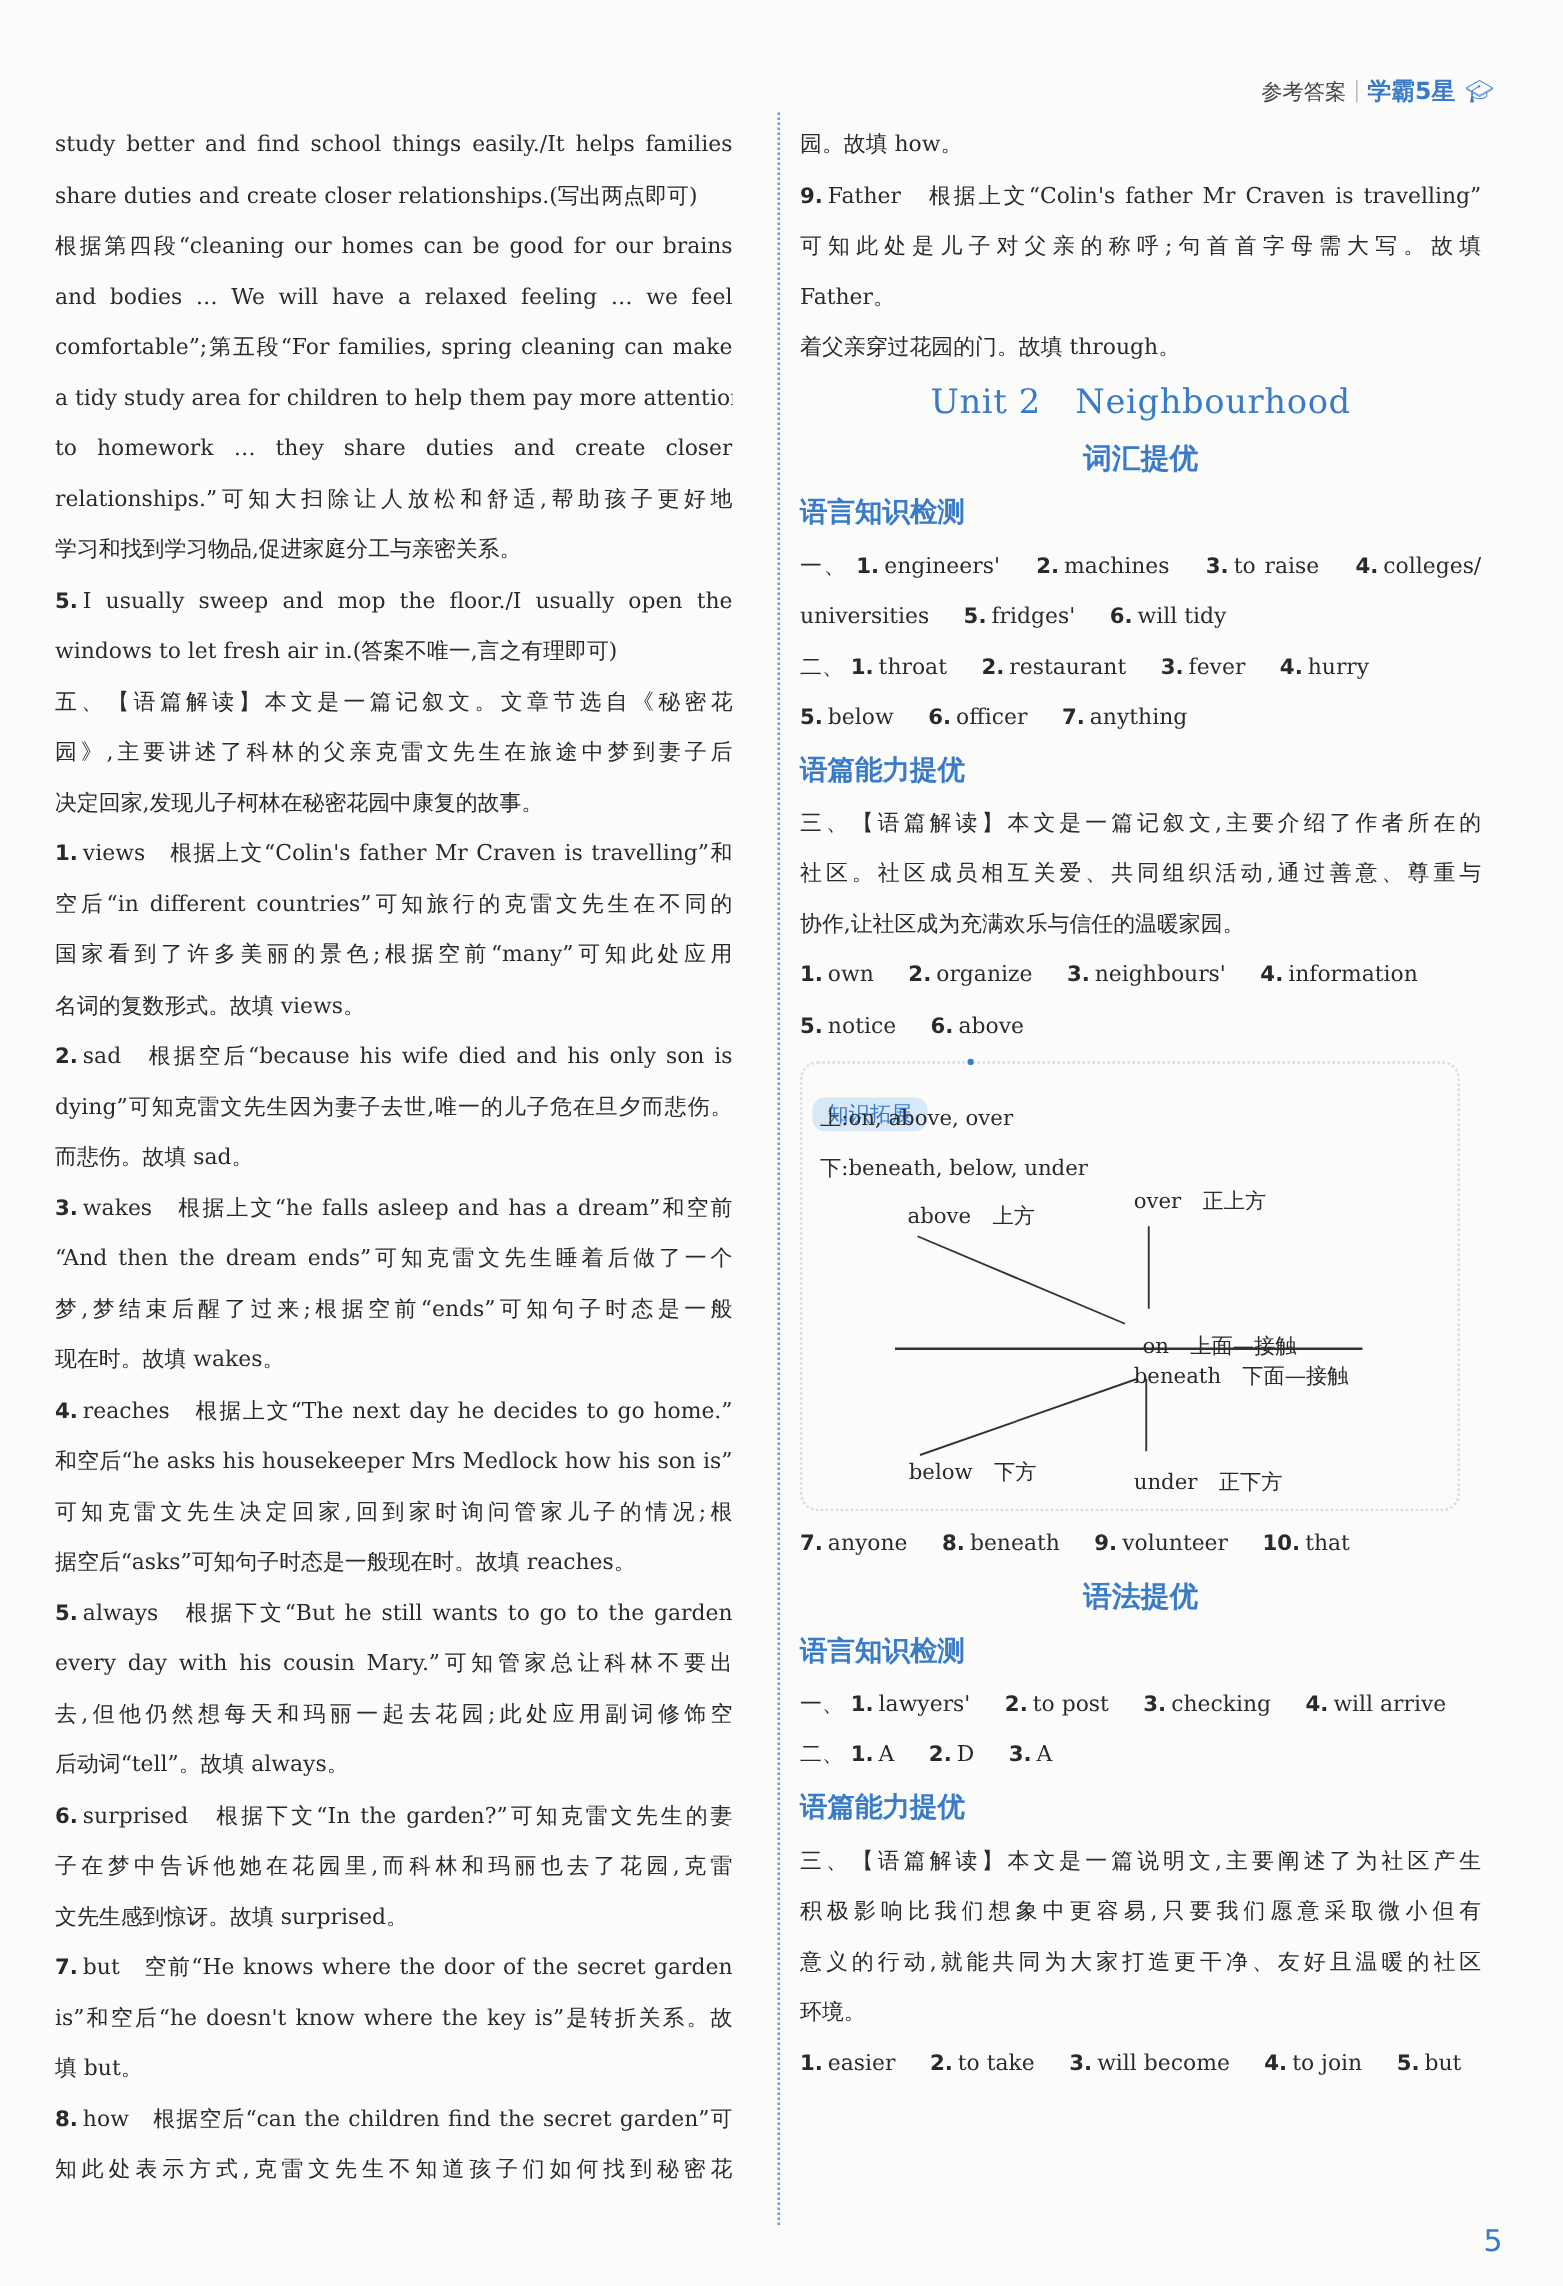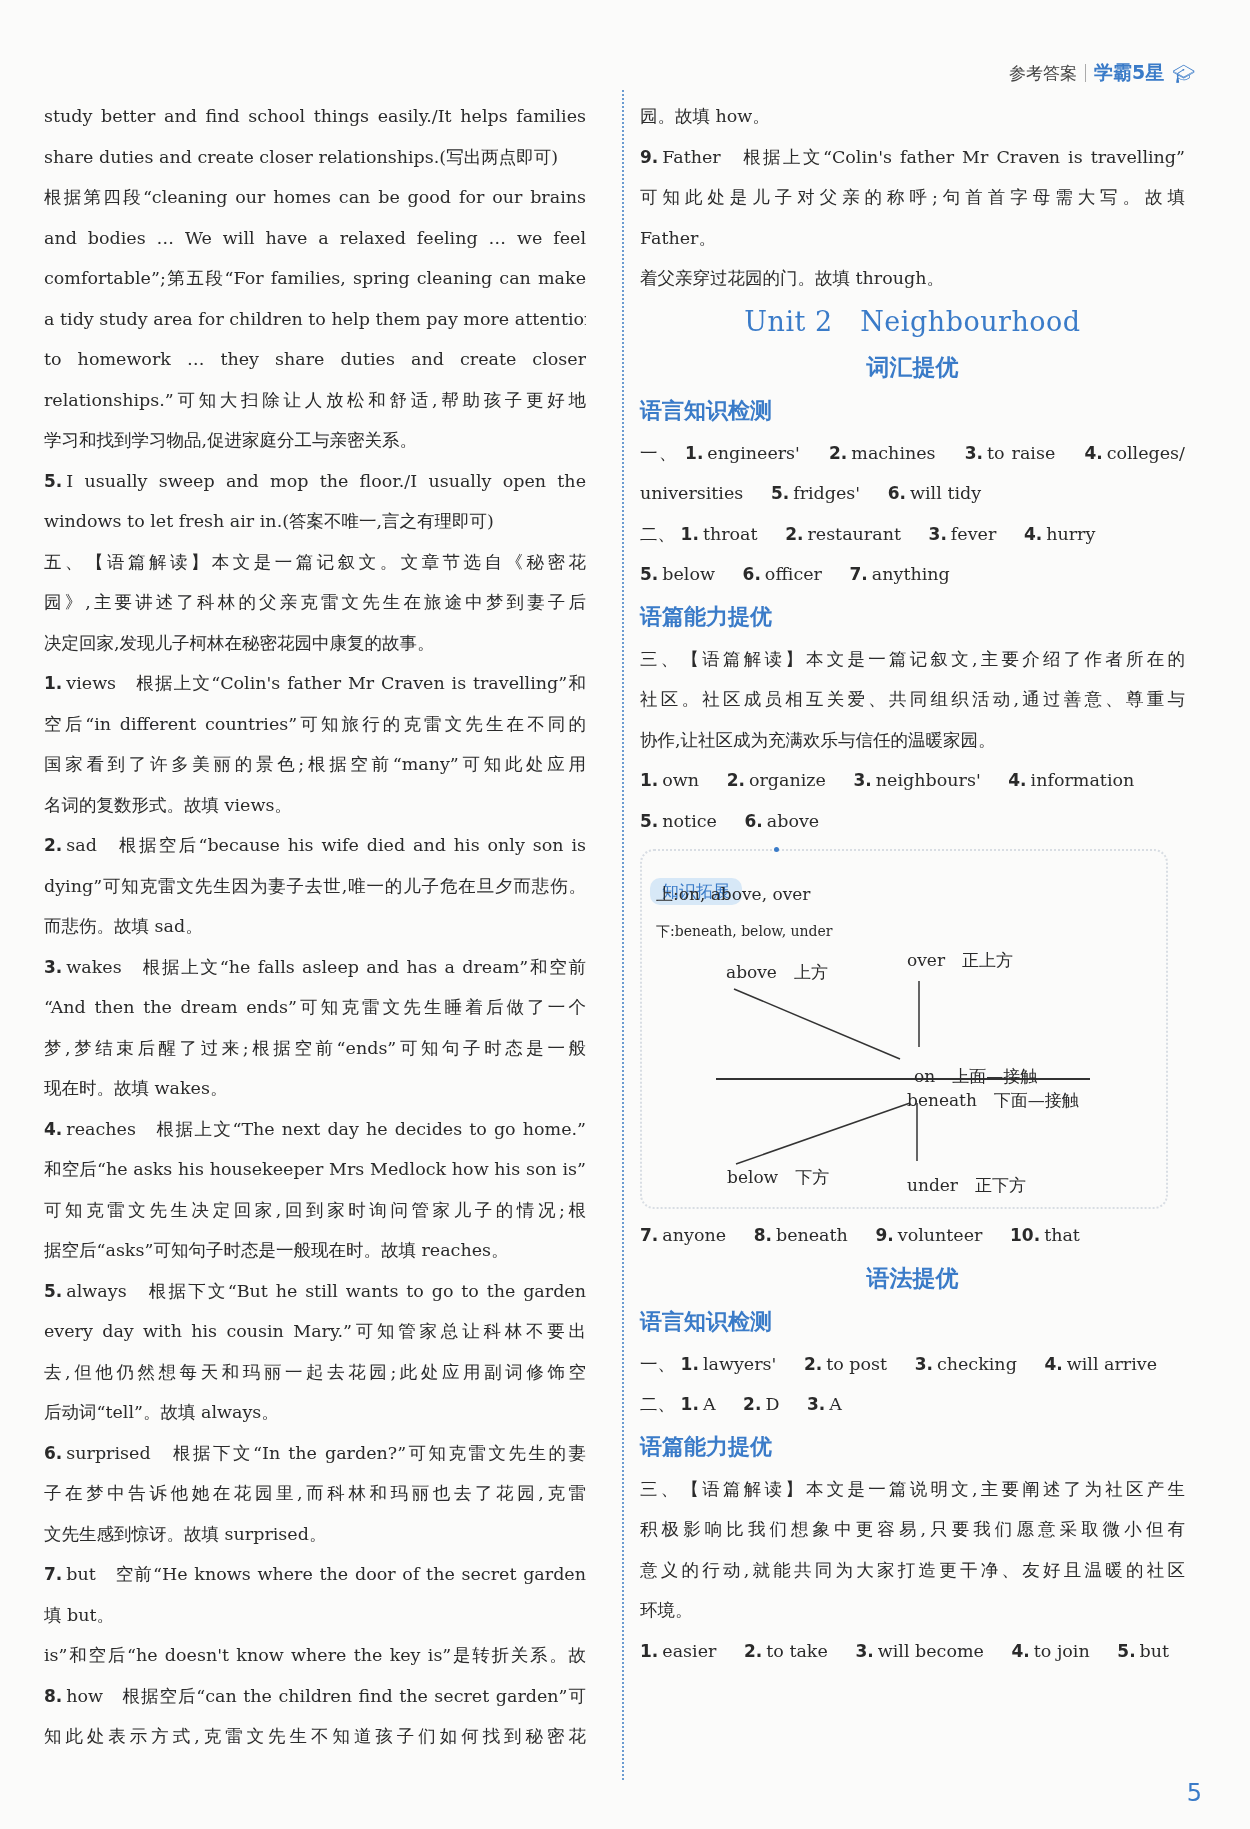--- a/index.html
+++ b/index.html
@@ -19,21 +19,21 @@
   .ln.last { text-align-last: left; }
   .num { font-family: "DejaVu Sans", sans-serif; font-weight: bold; font-size: 17px; margin-right: 4px; }
   .gap { display: inline-block; width: 22px; }
   .unit-title { font-family: "DejaVu Serif", serif; font-size: 27px; color: #3a7bc8; text-align: center; line-height: 46px; letter-spacing: 0.5px; }
   .sub-title { font-family: "DejaVu Sans", sans-serif; font-size: 23px; color: #3a7bc8; font-weight: bold; text-align: center; line-height: 44px; }
   .sec-title { font-family: "DejaVu Sans", sans-serif; font-size: 22px; color: #3a7bc8; font-weight: bold; line-height: 44px; }
   .ext-box { position: relative; margin: 8px 0 6px 0; width: 528px; height: 360px; border: 2px dotted #d8dde3; border-radius: 14px; }
   .ext-tag { position: absolute; left: 8px; top: -14px; font-family: "DejaVu Sans", sans-serif; font-size: 17px; color: #3a7bc8; background: #d7e8f7; padding: 2px 12px; border-radius: 10px; margin-top: 41px; }
   .ext-dot { position: absolute; left: 132px; top: -4px; width: 5px; height: 5px; background: #3a7bc8; border-radius: 50%; }
   .ext-line-a { position: absolute; left: 14px; top: 32px; font-size: 17px; }
-  .ext-line-b { position: absolute; left: 14px; top: 72px; font-size: 14px; }
+  .ext-line-b { position: absolute; left: 14px; top: 72px; font-size: 17px; }
   .diag { position: absolute; left: 0; top: 0; }
   .dlabel { position: absolute; font-size: 17px; white-space: nowrap; }
   .pagenum { position: absolute; right: 48px; bottom: 22px; font-family: "DejaVu Sans", sans-serif; font-size: 24px; color: #3a7bc8; }
 </style>
 </head>
 <body>
 
 <div class="page">
 
   <div class="header">
@@ -85,22 +85,22 @@
     <div class="ln"><span class="num">5.</span><span>always　根据下文“But he still wants to go to the garden</span></div>
     <div class="ln">every day with his cousin Mary.”可知管家总让科林不要出</div>
     <div class="ln">去,但他仍然想每天和玛丽一起去花园;此处应用副词修饰空</div>
     <div class="ln last">后动词“tell”。故填 always。</div>
 
     <div class="ln"><span class="num">6.</span><span>surprised　根据下文“In the garden?”可知克雷文先生的妻</span></div>
     <div class="ln">子在梦中告诉他她在花园里,而科林和玛丽也去了花园,克雷</div>
     <div class="ln last">文先生感到惊讶。故填 surprised。</div>
 
     <div class="ln"><span class="num">7.</span><span>but　空前“He knows where the door of the secret garden</span></div>
+    <div class="ln">is”和空后“he doesn't know where the key is”是转折关系。故</div>
     <div class="ln last">填 but。</div>
-    <div class="ln">is”和空后“he doesn't know where the key is”是转折关系。故</div>
 
     <div class="ln"><span class="num">8.</span><span>how　根据空后“can the children find the secret garden”可</span></div>
     <div class="ln">知此处表示方式,克雷文先生不知道孩子们如何找到秘密花</div>
   </div>
 
   <div class="col right">
     <div class="ln last">园。故填 how。</div>
 
     <div class="ln"><span class="num">9.</span><span>Father　根据上文“Colin's father Mr Craven is travelling”</span></div>
     <div class="ln">可知此处是儿子对父亲的称呼;句首首字母需大写。故填</div>

